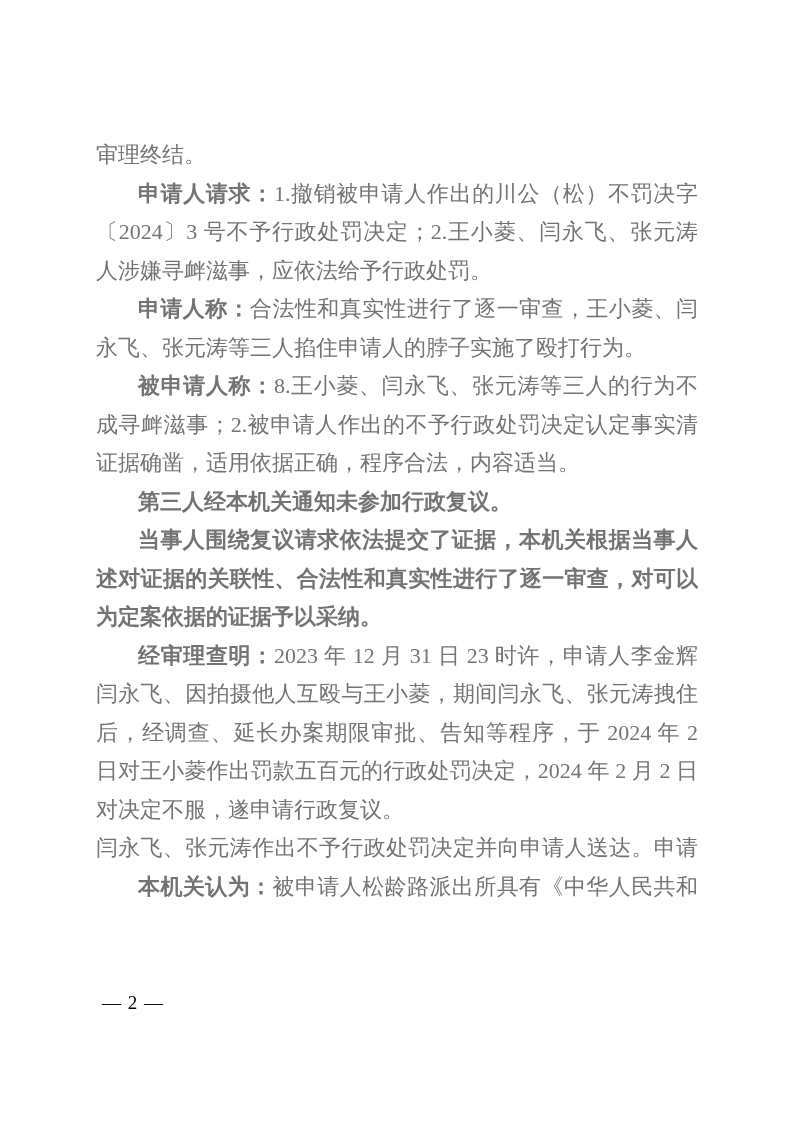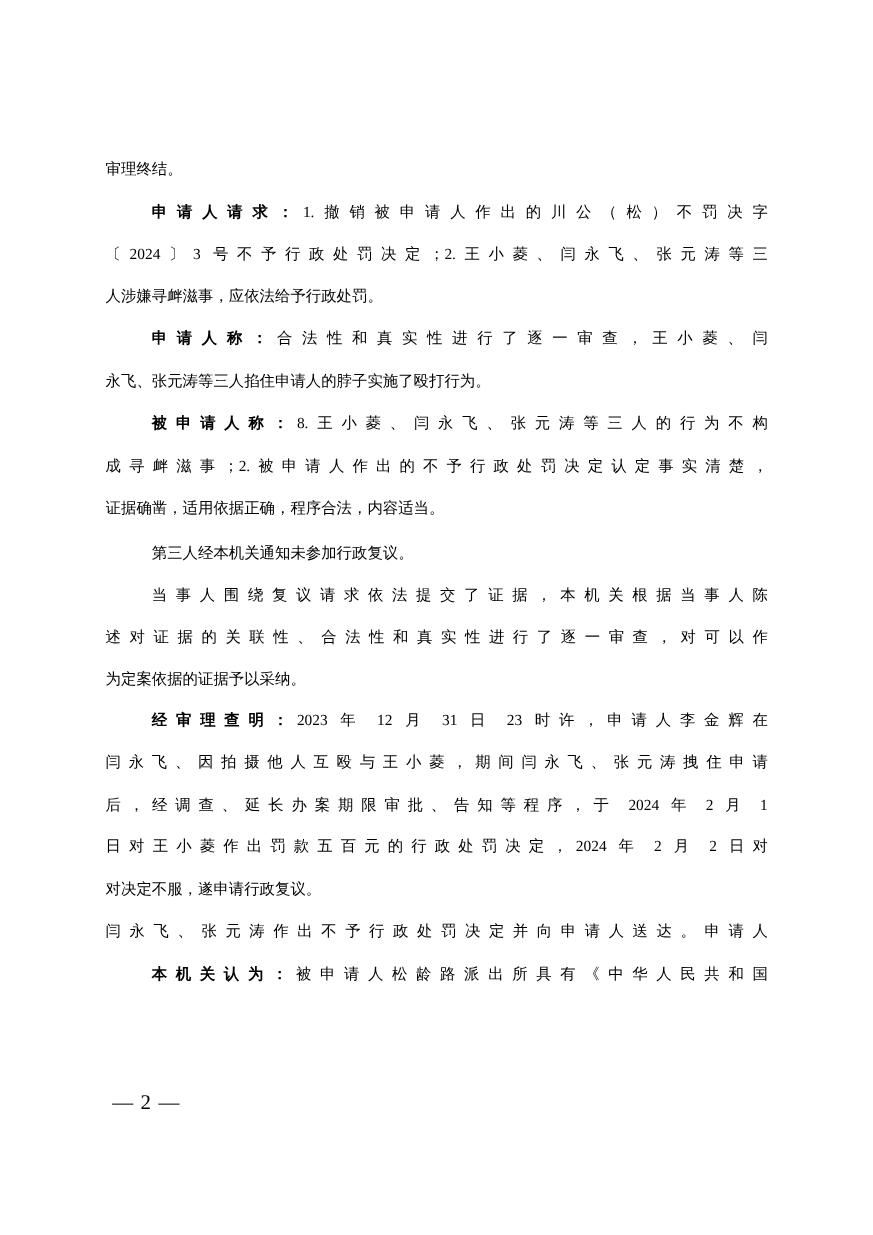--- a/index.html
+++ b/index.html
@@ -17,22 +17,22 @@
   }
   .content {
     position: absolute;
     left: 96px;
     top: 136px;
     width: 602px;
   }
   .line {
     height: 38.5px;
     line-height: 38.5px;
-    font-size: 14px;
-    color: #000000;
+    font-size: 22px;
+    color: #737373;
     text-align: justify;
     text-align-last: left;
     text-justify: inter-character;
     overflow: hidden;
   }
   .line.fill {
     text-align-last: justify;
   }
   .line.indent {
     padding-left: 42px;
@@ -40,21 +40,21 @@
   .seg-body {
     font-family: "Liberation Serif", "DejaVu Serif", serif;
     font-weight: 400;
   }
   .seg-label {
     font-family: Liberation Serif, serif;
     font-weight: 700;
   }
   .seg-heiti {
     font-family: "Liberation Sans", "DejaVu Sans", sans-serif;
-    font-weight: 400;
+    font-weight: 700;
   }
   .footer {
     position: absolute;
     left: 102px;
     top: 992px;
     font-size: 19px;
     line-height: 22px;
     font-family: "Liberation Serif", "DejaVu Serif", serif;
     color: #000000;
     letter-spacing: 1px;

